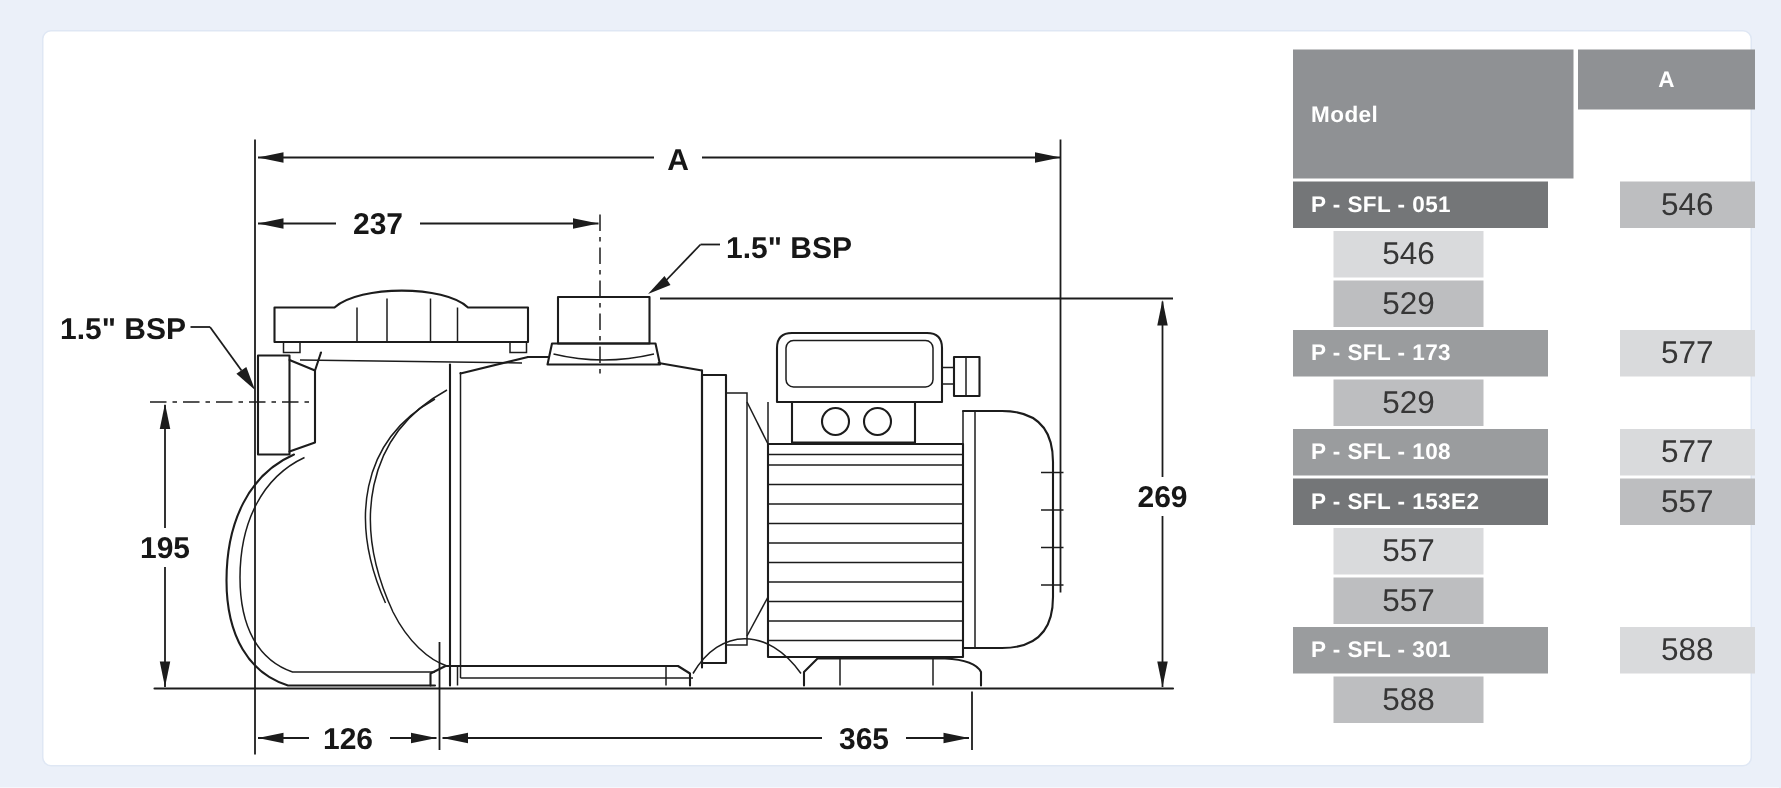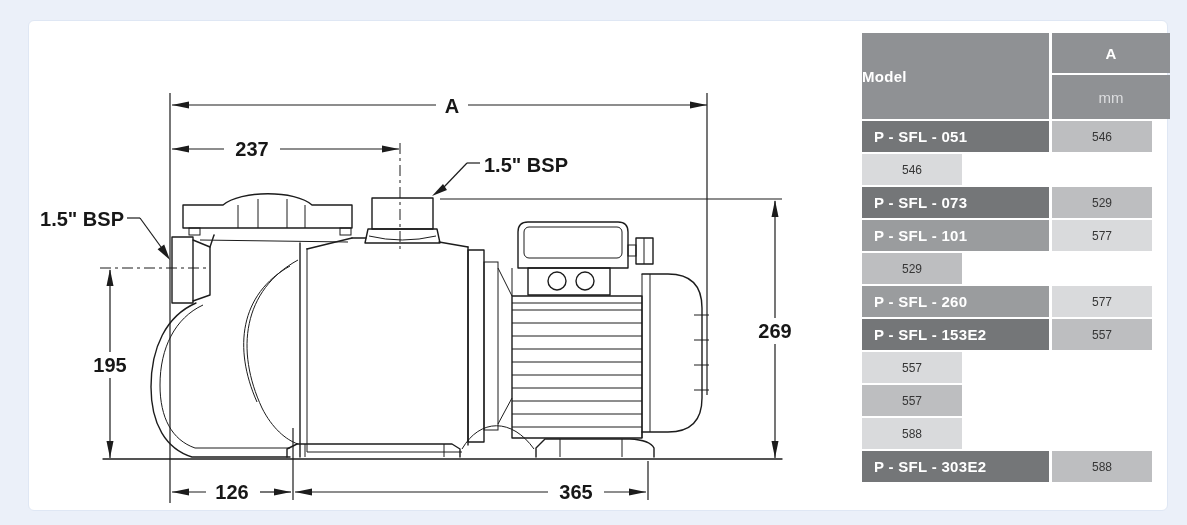--- a/index.html
+++ b/index.html
@@ -18,30 +18,30 @@
   svg .dim{stroke:#1c1c1c;stroke-width:1.2;fill:none;}
   svg .cl{stroke:#1c1c1c;stroke-width:1;fill:none;stroke-dasharray:11 4 3 4;}
   svg .ah{fill:#1c1c1c;stroke:none;}
   svg text.dimtxt{fill:#171717;font-family:"Liberation Sans",sans-serif;font-size:20px;font-weight:600;text-anchor:middle;}
   svg text.bsptxt{fill:#171717;font-family:"Liberation Sans",sans-serif;font-size:20px;font-weight:600;}
 
   
   .dims-table{position:absolute;left:862px;top:33px;width:308px;}
   .thead{display:flex;margin-bottom:2px;}
   .h-model{width:187px;height:86px;background:#8f9194;color:#fff;font-size:15px;font-weight:bold;
-           display:flex;align-items:center;box-sizing:border-box;margin-right:3px;letter-spacing:.3px;}
+           display:flex;align-items:center;padding-left:12px;box-sizing:border-box;margin-right:3px;letter-spacing:.3px;}
   .h-right{width:118px;display:flex;flex-direction:column;}
   .h-a{height:40px;background:#8f9194;color:#fff;font-size:15px;font-weight:bold;
        display:flex;align-items:center;justify-content:center;margin-bottom:2px;}
   .h-mm{height:44px;background:#8f9194;color:#dcdddf;font-size:15px;
        display:flex;align-items:center;justify-content:center;}
   .trow{display:flex;margin-bottom:2px;height:31px;}
   .c-model{width:187px;color:#ffffff;font-size:15px;font-weight:bold;display:flex;align-items:center;
-           padding-left:12px;box-sizing:border-box;margin-right:3px;letter-spacing:.3px;}
-  .c-val{width:100px;color:#363636;font-size:12px;display:flex;align-items:center;justify-content:center;}
+           padding-left:12px;box-sizing:border-box;margin-right:21px;letter-spacing:.3px;}
+  .c-val{width:100px;color:#363636;font-size:21px;display:flex;align-items:center;justify-content:center;margin-left:27px;}
   .tbody .trow:nth-child(odd) .c-model{background:#747678;}
   .tbody .trow:nth-child(even) .c-model{background:#9a9c9e;}
   .tbody .trow:nth-child(odd) .c-val{background:#bdbec0;}
   .tbody .trow:nth-child(even) .c-val{background:#d9dadc;}
 </style>
 </head>
 <body>
 
 <div class="card"></div>
 
@@ -225,57 +225,55 @@
     <line class="thin" x1="560" y1="439" x2="560" y2="457"></line>
     <line class="thin" x1="622" y1="439" x2="622" y2="457"></line>
   </g>
 </svg>
 
 <div class="dims-table">
   <div class="thead">
     <div class="h-model">Model</div>
     <div class="h-right">
       <div class="h-a">A</div>
-      <div class="h-mm">mm</div>
     </div>
   </div>
   <div class="tbody">
     <div class="trow">
       <div class="c-model">P - SFL - 051</div>
       <div class="c-val">546</div>
     </div>
     <div class="trow">
       <div class="c-val">546</div>
     </div>
     <div class="trow">
-      <div class="c-model">P - SFL - 073</div>
       <div class="c-val">529</div>
     </div>
     <div class="trow">
-      <div class="c-model">P - SFL - 101</div>
+      <div class="c-model">P - SFL - 173</div>
       <div class="c-val">577</div>
     </div>
     <div class="trow">
       <div class="c-val">529</div>
     </div>
     <div class="trow">
-      <div class="c-model">P - SFL - 260</div>
+      <div class="c-model">P - SFL - 108</div>
       <div class="c-val">577</div>
     </div>
     <div class="trow">
       <div class="c-model">P - SFL - 153E2</div>
       <div class="c-val">557</div>
     </div>
     <div class="trow">
       <div class="c-val">557</div>
     </div>
     <div class="trow">
       <div class="c-val">557</div>
     </div>
     <div class="trow">
+      <div class="c-model">P - SFL - 301</div>
       <div class="c-val">588</div>
     </div>
     <div class="trow">
-      <div class="c-model">P - SFL - 303E2</div>
       <div class="c-val">588</div>
     </div>
   </div>
 </div>
 
 </body></html>

